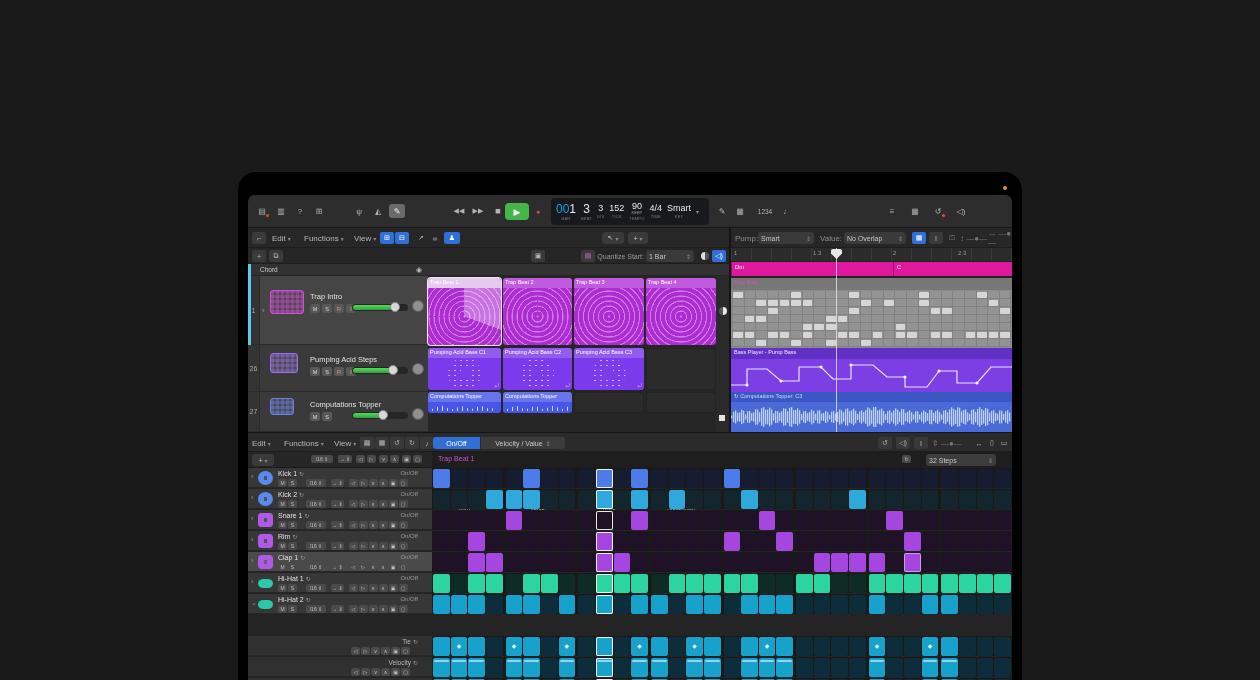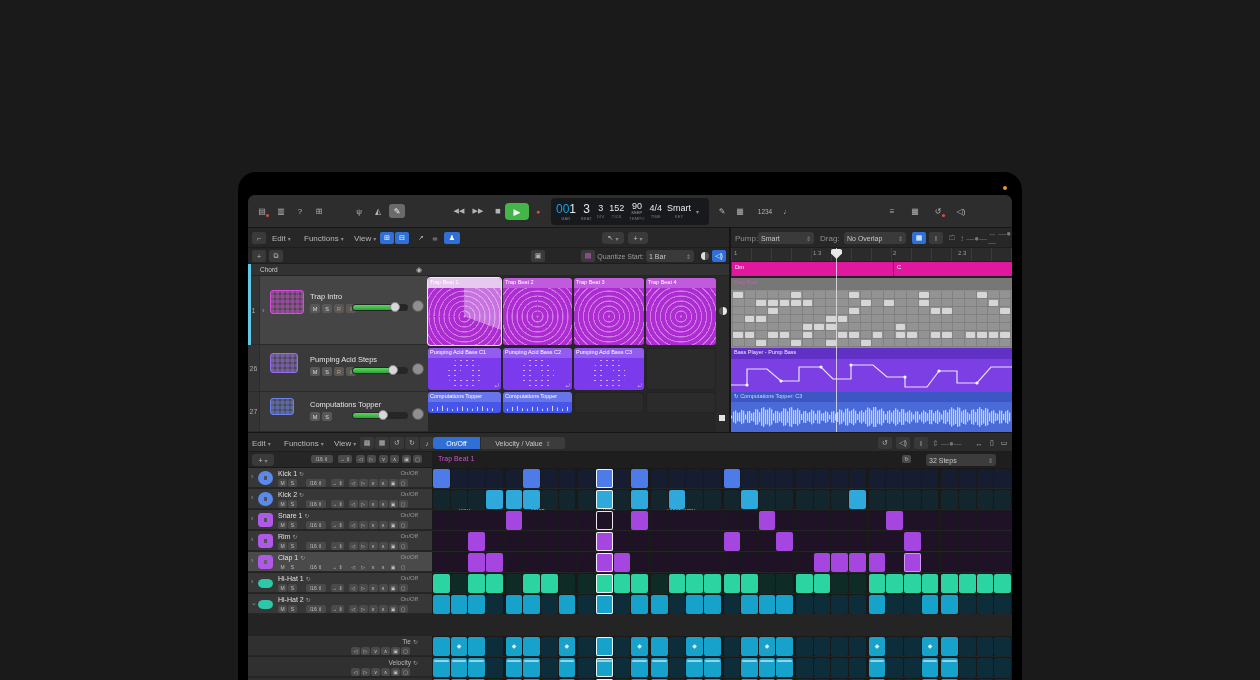--- a/index.html
+++ b/index.html
@@ -229,21 +229,21 @@
         <div class="pillc" style="left:380px; width:20px;">+<span class="chev">▾</span></div>
 
         <div class="mitem" style="left:487px; color:#8f8f8f;">
             <span>Pump:</span>
           </div>
         <div class="pillc" style="left:510px; width:56px; justify-content:space-between;">
             <span>Smart</span>
             <span class="chev">⇕</span>
           </div>
         <div class="mitem" style="left:572px; color:#8f8f8f;">
-            <span>Drag:</span>
+            <span>Value:</span>
           </div>
         <div class="pillc" style="left:596px; width:62px; justify-content:space-between;">
             <span>No Overlap</span>
             <span class="chev">⇕</span>
           </div>
         <div class="sqbtn blue" style="left:664px;">▦</div>
         <div class="sqbtn" style="left:681px;">I</div>
         <div class="sqbtn" style="left:697px; background:transparent;">⏍</div>
         <div class="mitem" style="left:712px; color:#777;">↕ —●—</div>
         <div class="mitem" style="left:740px; color:#777;">↔ —●—</div>

